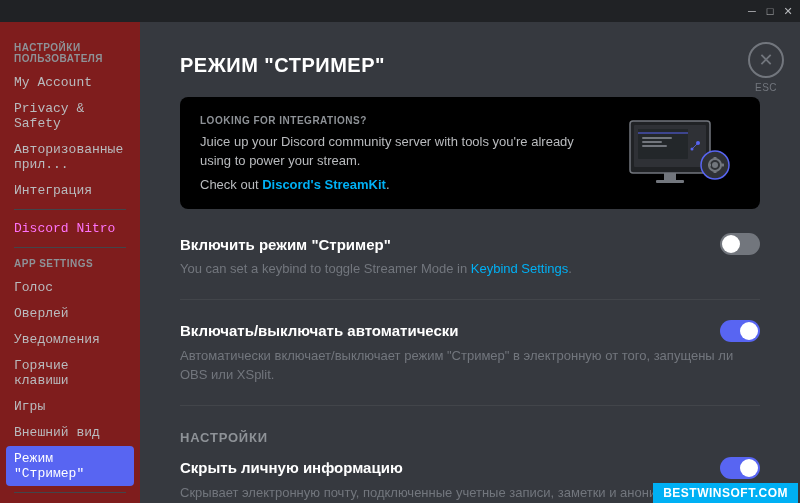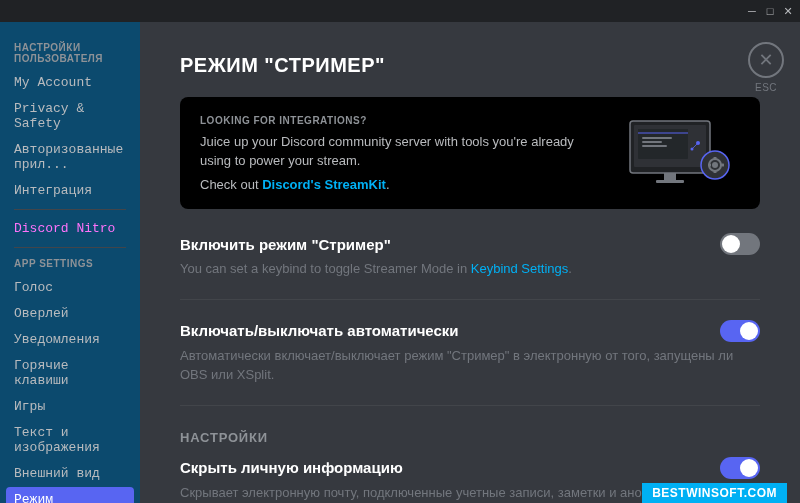--- a/index.html
+++ b/index.html
@@ -39,21 +39,21 @@
     
     .main-layout {
       display: flex;
       flex: 1;
       overflow: hidden;
     }
 
     
     .sidebar {
       width: 140px;
-      background: #0c4a6e;
+      background: #7f1d1d;
       padding: 16px 6px 16px 6px;
       overflow-y: auto;
       flex-shrink: 0;
     }
     .sidebar::-webkit-scrollbar { width: 4px; }
     .sidebar::-webkit-scrollbar-track { background: transparent; }
     .sidebar::-webkit-scrollbar-thumb { background: #202225; border-radius: 2px; }
 
     .sidebar-section-label {
       font-size: 10px;
@@ -255,21 +255,21 @@
       left: 2px;
     }
     .toggle.on .toggle-knob {
       left: 20px;
     }
 
     
     .watermark {
       position: absolute;
       bottom: 0;
-      right: 13px;
+      right: 2px;
       background: #00b0f4;
       color: #fff;
       font-size: 12px;
       font-weight: 700;
       padding: 3px 10px;
       letter-spacing: 0.5px;
     }
   </style>
 </head>
 <body>
@@ -314,23 +314,20 @@
         <span>Оверлей</span>
       </div>
     <div class="sidebar-item">
         <span>Уведомления</span>
       </div>
     <div class="sidebar-item">
         <span>Горячие клавиши</span>
       </div>
     <div class="sidebar-item">
         <span>Игры</span>
-      </div>
-    <div class="sidebar-item">
-        <span>Текст и изображения</span>
       </div>
     <div class="sidebar-item">
         <span>Внешний вид</span>
       </div>
     <div class="sidebar-item active">
         <span>Режим "Стример"</span>
       </div>
 
     <div class="sidebar-divider"></div>
 

